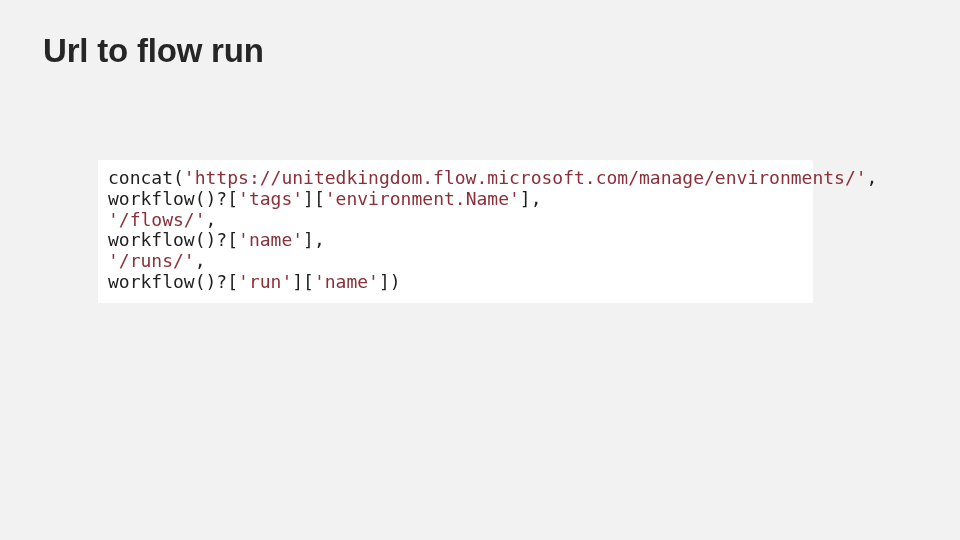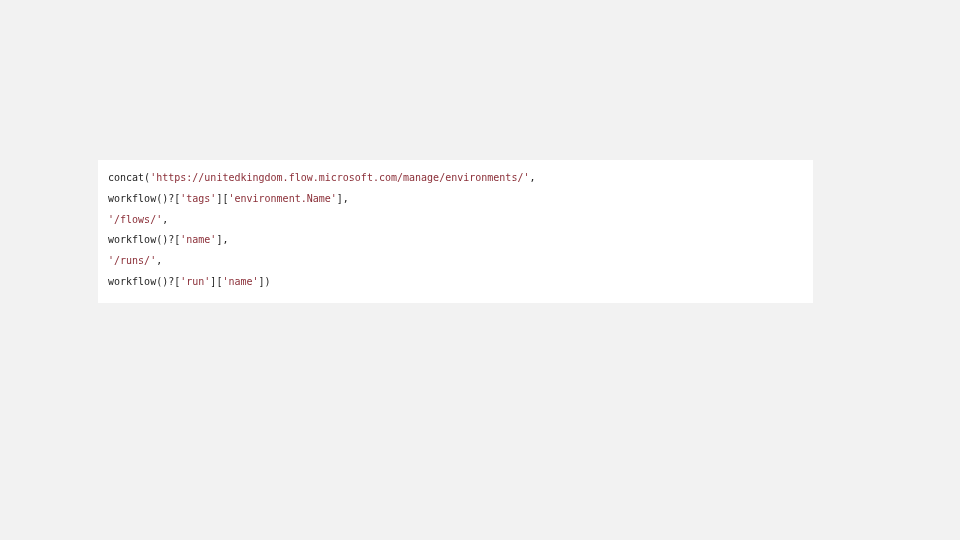--- a/index.html
+++ b/index.html
@@ -30,33 +30,34 @@
   }
   .code-block {
     position: absolute;
     left: 98px;
     top: 160px;
     width: 715px;
     background: #ffffff;
     padding: 8px 10px 10px 10px;
     box-sizing: border-box;
     font-family: "DejaVu Sans Mono", monospace;
-    font-size: 10px;
+    font-size: 18px;
     line-height: 20.8px;
     color: #1f1f1f;
     white-space: pre;
   }
   .code-line {
     white-space: pre;
   }
   .tok-fn { color: #1f1f1f; }
   .tok-str { color: #8b2f38; }
   .tok-punct { color: #1f1f1f; }
 </style>
 </head>
 <body>
 
 <div class="slide" style="background: rgb(242, 242, 242);">
 
+  <div class="slide-title">Url to flow run</div>
 
   <div class="code-block" id="code-block" style="background: rgb(255, 255, 255); color: rgb(31, 31, 31);"><div class="code-line"><span class="tok-fn">concat(</span><span class="tok-str" style="color: rgb(139, 47, 56);">'https://unitedkingdom.flow.microsoft.com/manage/environments/'</span><span class="tok-punct">,</span></div><div class="code-line"><span class="tok-fn">workflow()?[</span><span class="tok-str" style="color: rgb(139, 47, 56);">'tags'</span><span class="tok-punct">][</span><span class="tok-str" style="color: rgb(139, 47, 56);">'environment.Name'</span><span class="tok-punct">],</span></div><div class="code-line"><span class="tok-str" style="color: rgb(139, 47, 56);">'/flows/'</span><span class="tok-punct">,</span></div><div class="code-line"><span class="tok-fn">workflow()?[</span><span class="tok-str" style="color: rgb(139, 47, 56);">'name'</span><span class="tok-punct">],</span></div><div class="code-line"><span class="tok-str" style="color: rgb(139, 47, 56);">'/runs/'</span><span class="tok-punct">,</span></div><div class="code-line"><span class="tok-fn">workflow()?[</span><span class="tok-str" style="color: rgb(139, 47, 56);">'run'</span><span class="tok-punct">][</span><span class="tok-str" style="color: rgb(139, 47, 56);">'name'</span><span class="tok-punct">])</span></div></div>
 
 </div>
 
 </body></html>

